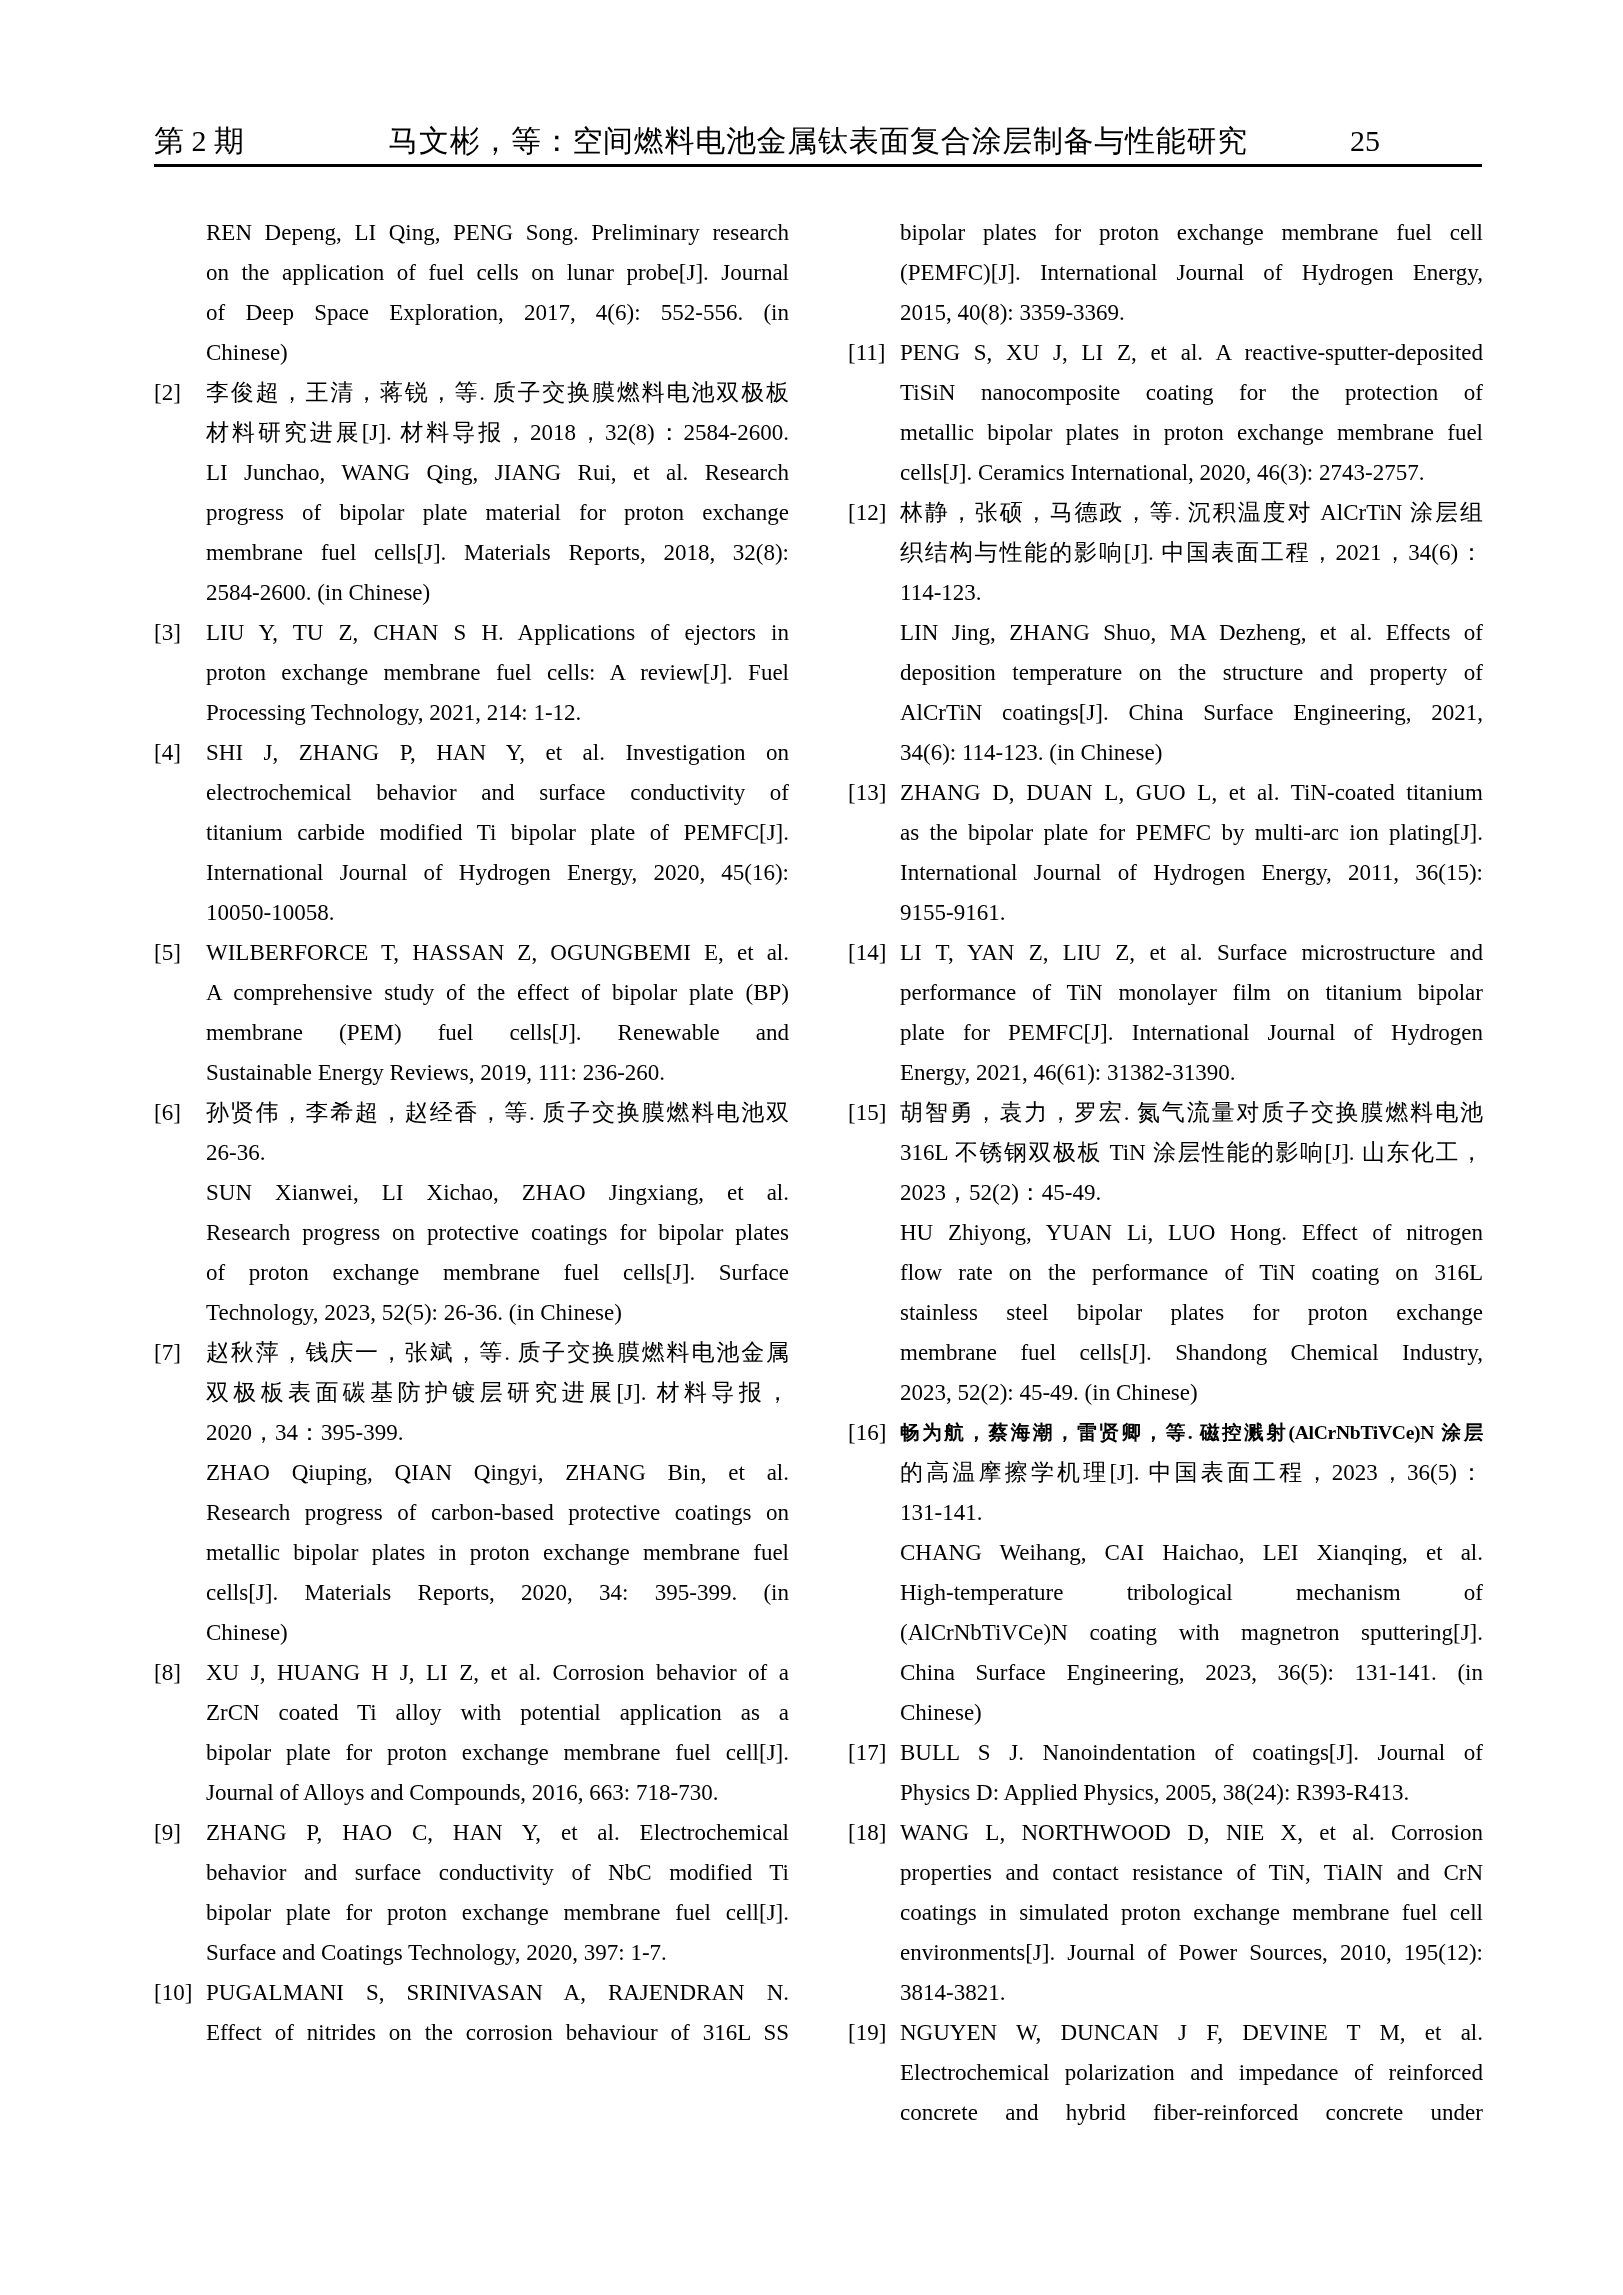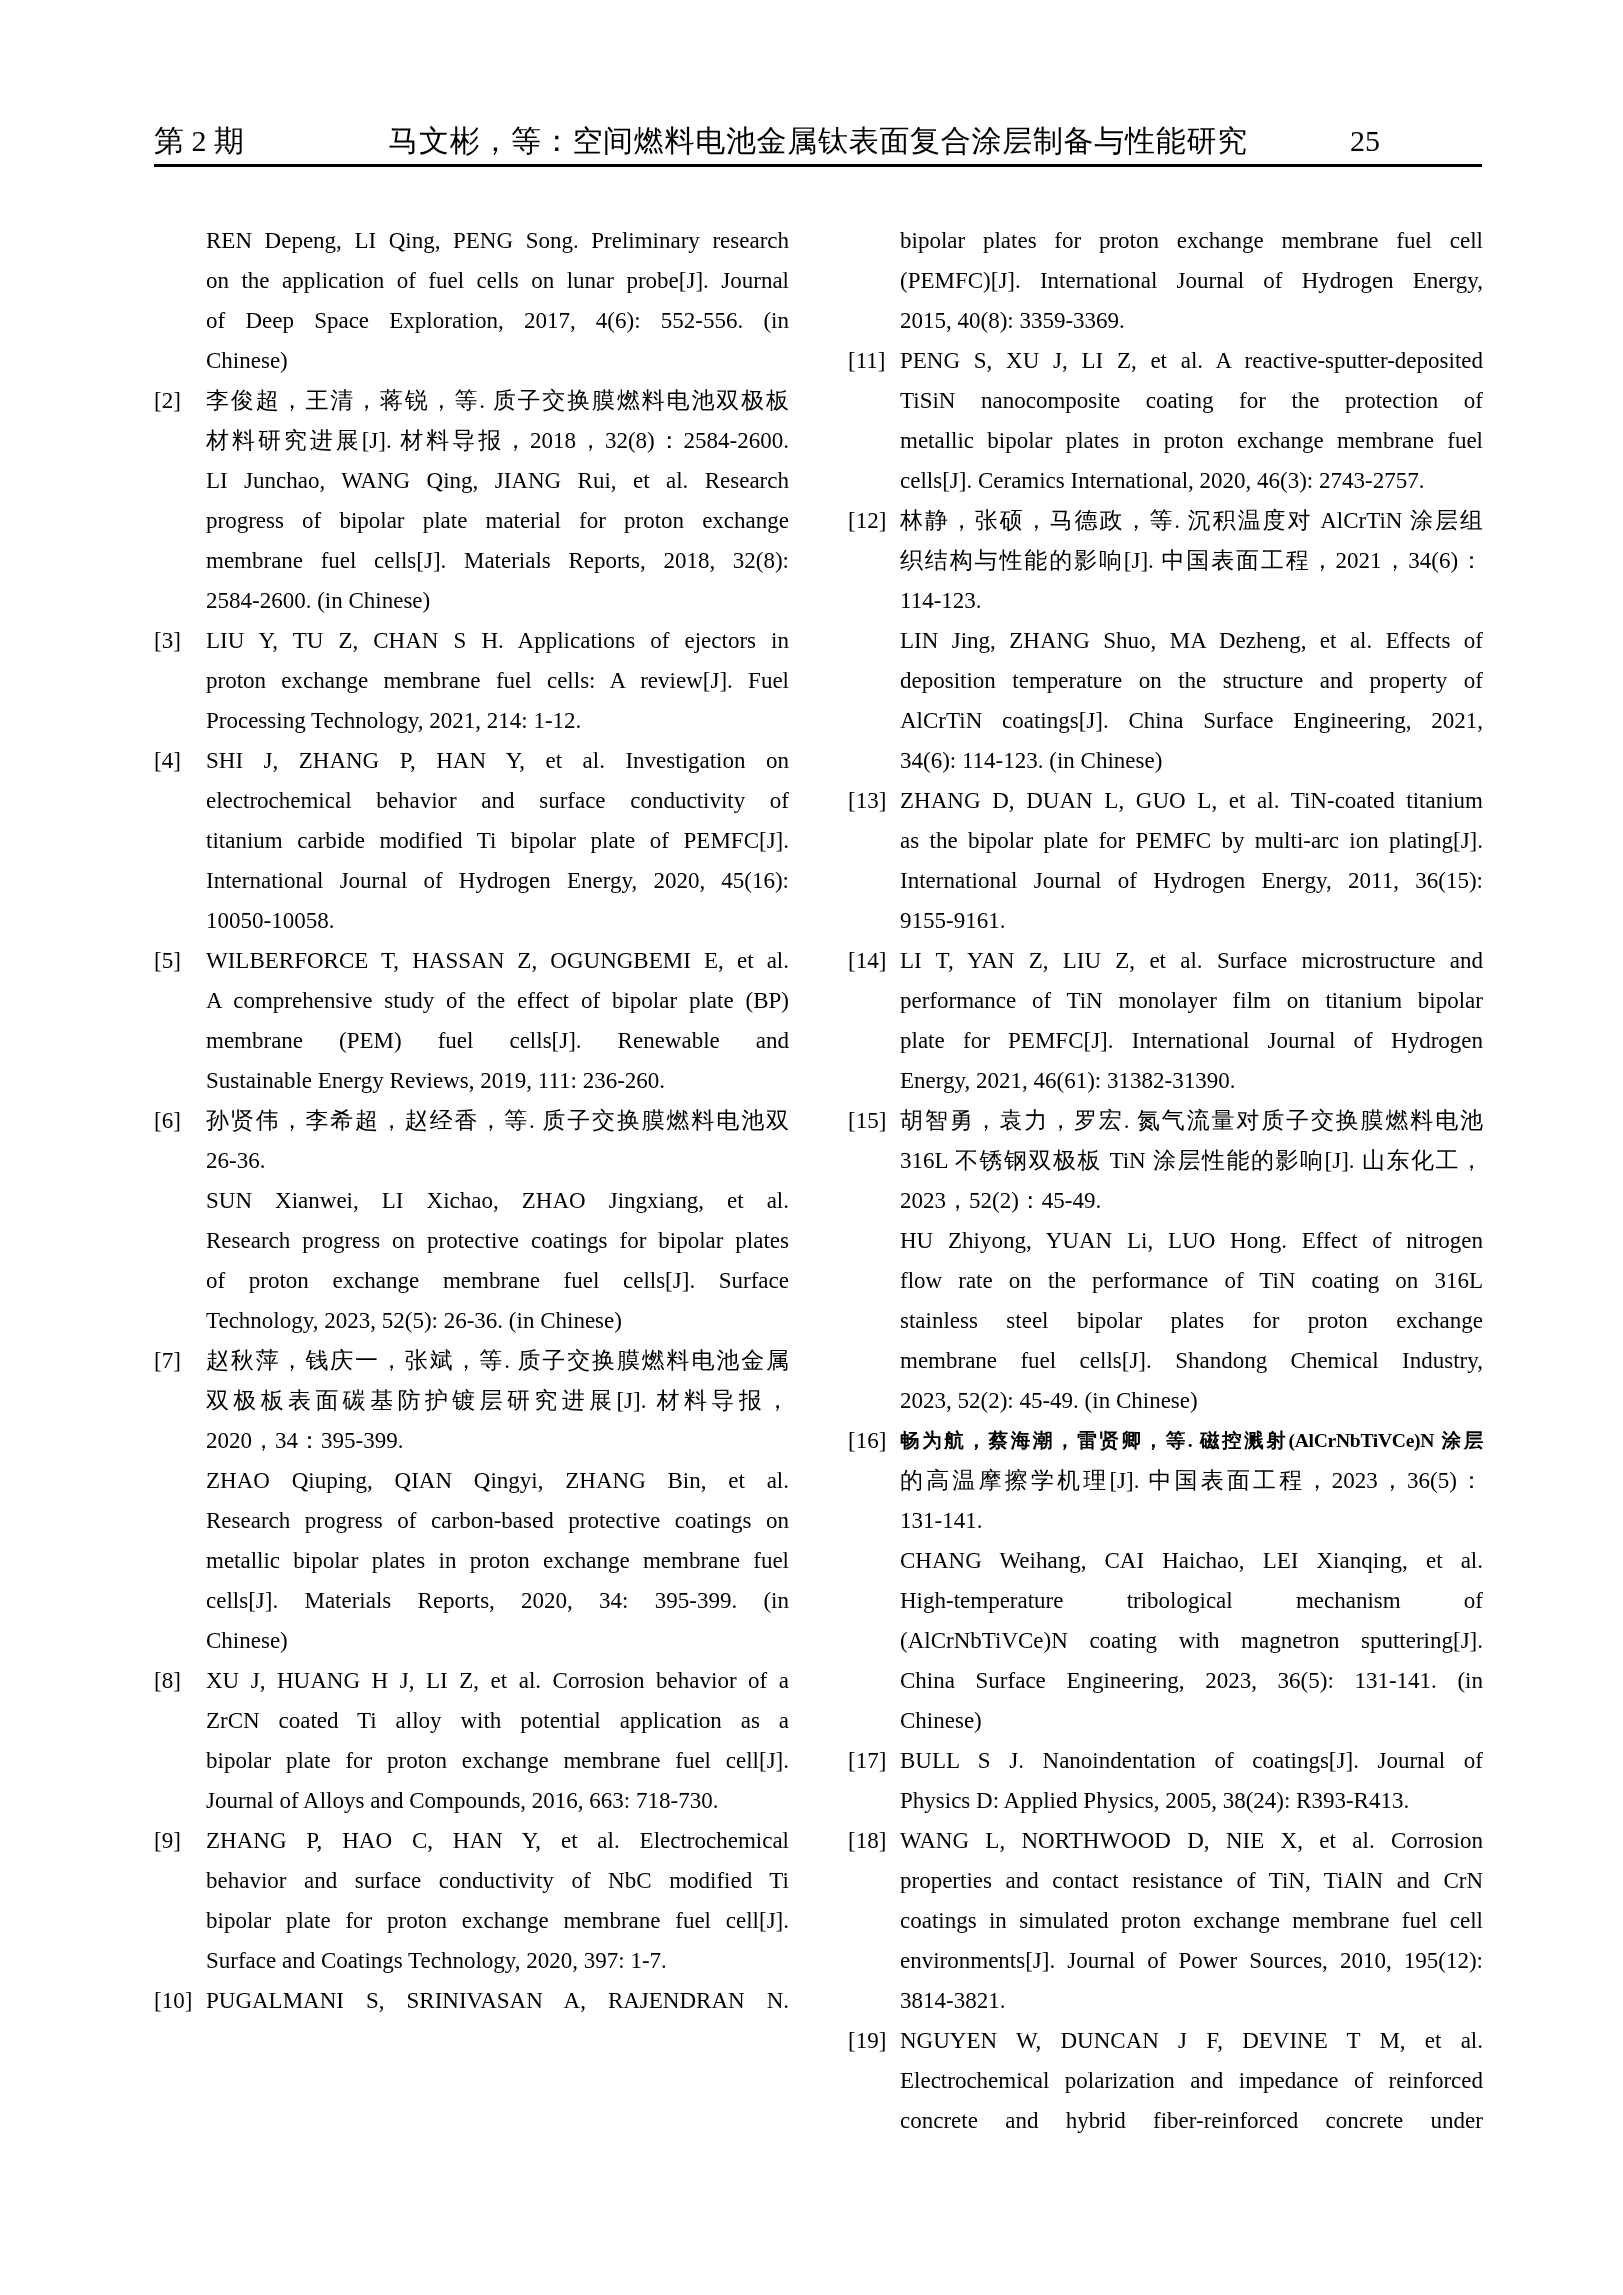--- a/index.html
+++ b/index.html
@@ -16,21 +16,21 @@
   .hdr-issue{text-align:left;}
   .hdr-title{text-align:center;letter-spacing:0.7px;}
   .hdr-page{text-align:center;}
   .header-rule{
     position:absolute;left:154px;top:164px;width:1328px;height:3.3px;background:#000;
   }
   .columns{
     position:absolute;left:154px;top:213px;width:1328px;
     display:flex;gap:59px;
   }
-  .col{width:635px;flex:none;margin-top:8px;}
+  .col{width:635px;flex:none;}
   .ln{
     display:flex;height:40px;line-height:40px;font-size:23px;
     overflow:hidden;white-space:normal;
   }
   .num{flex:0 0 52px;text-align:left;}
   .txt{flex:1 1 auto;min-width:0;text-align:left;}
   .ln.j .txt{text-align:justify;text-align-last:justify;}
   .ln.tight .txt{font-size:19.6px;letter-spacing:-0.3px;font-weight:bold;}
 </style>
 </head>
@@ -218,20 +218,24 @@
         <span class="txt">bipolar plate for proton exchange membrane fuel cell[J].</span>
       </div>
       <div class="ln">
         <span class="num"></span>
         <span class="txt">Surface and Coatings Technology, 2020, 397: 1-7.</span>
       </div>
       <div class="ln j">
         <span class="num">[10]</span>
         <span class="txt">PUGALMANI S, SRINIVASAN A, RAJENDRAN N.</span>
       </div>
+      <div class="ln j">
+        <span class="num"></span>
+        <span class="txt">Effect of nitrides on the corrosion behaviour of 316L SS</span>
+      </div>
     </div>
   <div class="col">
       <div class="ln j">
         <span class="num"></span>
         <span class="txt">bipolar plates for proton exchange membrane fuel cell</span>
       </div>
       <div class="ln j">
         <span class="num"></span>
         <span class="txt">(PEMFC)[J]. International Journal of Hydrogen Energy,</span>
       </div>

